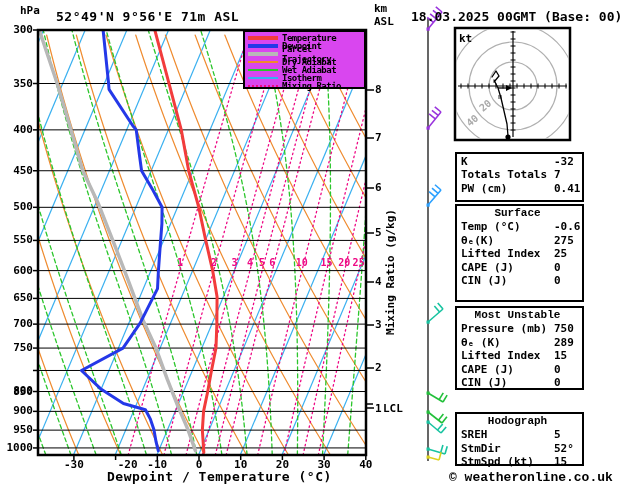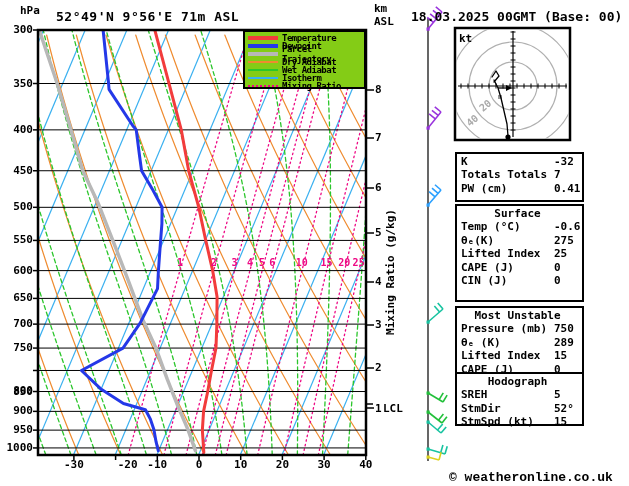--- a/index.html
+++ b/index.html
@@ -10,27 +10,27 @@
   .abs { position:absolute; white-space:nowrap; }
   .t13 { font-size:13px; letter-spacing:0.5px; }
   .t12 { font-size:13px;font-family:Liberation Mono, monospace; }
   .t11 { font-size:11px; }
   .ticklab { position:absolute; font-size:11px; }
   .pressure-lab { width:30px; text-align:right; }
   .xtick-lab { width:44px; text-align:center; }
   .mixlab { position:absolute; font-size:10px; color:#ee0884; }
   #mixing-axis-label { left:390px; top:272px; transform:translate(-50%,-50%) rotate(-90deg); font-size:11px; }
   #legend { position:absolute; left:243px; top:30px; width:123px; height:59px; border:2px solid #000;
-            background:#84cc16; padding:2px 0 0 3px; z-index:5; }
+            background:#d946ef; padding:2px 0 0 3px; z-index:5; }
   .legend-row { display:flex; align-items:center; height:8px; }
   .legend-swatch { width:30px; margin-right:4px; flex:none; }
   .legend-label { font-size:9px; letter-spacing:-0.5px; }
   .panel { position:absolute; left:455px; width:129px; border:2px solid #000; background:#fff;
            font-size:11px; line-height:13.4px; padding:1px 0 0 4px; z-index:5; }
-  .panel .ptitle { text-align:center; padding-right:8px; }
+  .panel .ptitle { text-align:center; padding-right:8px;font-family:Liberation Mono, monospace; }
   .prow { position:relative; }
   .pvalue { position:absolute; left:93px; top:0; }
 </style>
 </head>
 <body>
 
 <div id="app">
   <svg id="skewt-svg" width="629" height="486">
       <defs>
         <clipPath id="pc">
@@ -269,20 +269,21 @@
       </g>
     </svg>
 
   <div class="abs t13" id="title" style="left:56px; top:9px;">52°49'N 9°56'E 71m ASL</div>
   <div class="abs t13" id="date" style="left:411px; top:9px; letter-spacing:0;">18.03.2025 00GMT (Base: 00)</div>
   <div class="abs t11" style="left:8px; top:4px;padding-left:12px;">hPa</div>
   <div class="abs t11" style="left:374px; top:2px;">
     <div>km</div>
     <div>ASL</div>
   </div>
+  <div class="abs t13" style="left:107px; top:469px;">Dewpoint / Temperature (°C)</div>
   <div class="abs" id="mixing-axis-label">Mixing Ratio (g/kg)</div>
   <div class="abs t11" style="left:375px; top:402px;">1</div>
   <div class="abs t11" style="left:383px; top:402px;">LCL</div>
   <div class="abs t12" style="left:449px; top:470px;">© weatheronline.co.uk</div>
 
   <div id="pressure-labels">
       <div class="ticklab pressure-lab" style="left: 3px; top: 23px;">300</div>
       <div class="ticklab pressure-lab" style="left: 3px; top: 76.5106px;">350</div>
       <div class="ticklab pressure-lab" style="left: 3px; top: 122.864px;">400</div>
       <div class="ticklab pressure-lab" style="left: 3px; top: 163.75px;">450</div>
@@ -369,21 +370,21 @@
   <div class="panel" id="panel-mu" style="top:306px; height:84px;">
     <div class="ptitle">Most Unstable</div>
     <div class="rows">
         <div class="prow"><span>Pressure (mb)</span><span class="pvalue">750</span></div>
         <div class="prow"><span>θₑ (K)</span><span class="pvalue">289</span></div>
         <div class="prow"><span>Lifted Index</span><span class="pvalue">15</span></div>
         <div class="prow"><span>CAPE (J)</span><span class="pvalue">0</span></div>
         <div class="prow"><span>CIN (J)</span><span class="pvalue">0</span></div>
       </div>
   </div>
-  <div class="panel" id="panel-hodo" style="top:372px; height:54px;">
+  <div class="panel" id="panel-hodo" style="top:412px; height:54px;">
     <div class="ptitle">Hodograph</div>
     <div class="rows">
         <div class="prow"><span>SREH</span><span class="pvalue">5</span></div>
         <div class="prow"><span>StmDir</span><span class="pvalue">52°</span></div>
         <div class="prow"><span>StmSpd (kt)</span><span class="pvalue">15</span></div>
       </div>
   </div>
 <div class="mixlab" style="left: 177.055px; top: 257px;">1</div>
     <div class="mixlab" style="left: 210.745px; top: 257px;">2</div>
     <div class="mixlab" style="left: 231.588px; top: 257px;">3</div>

